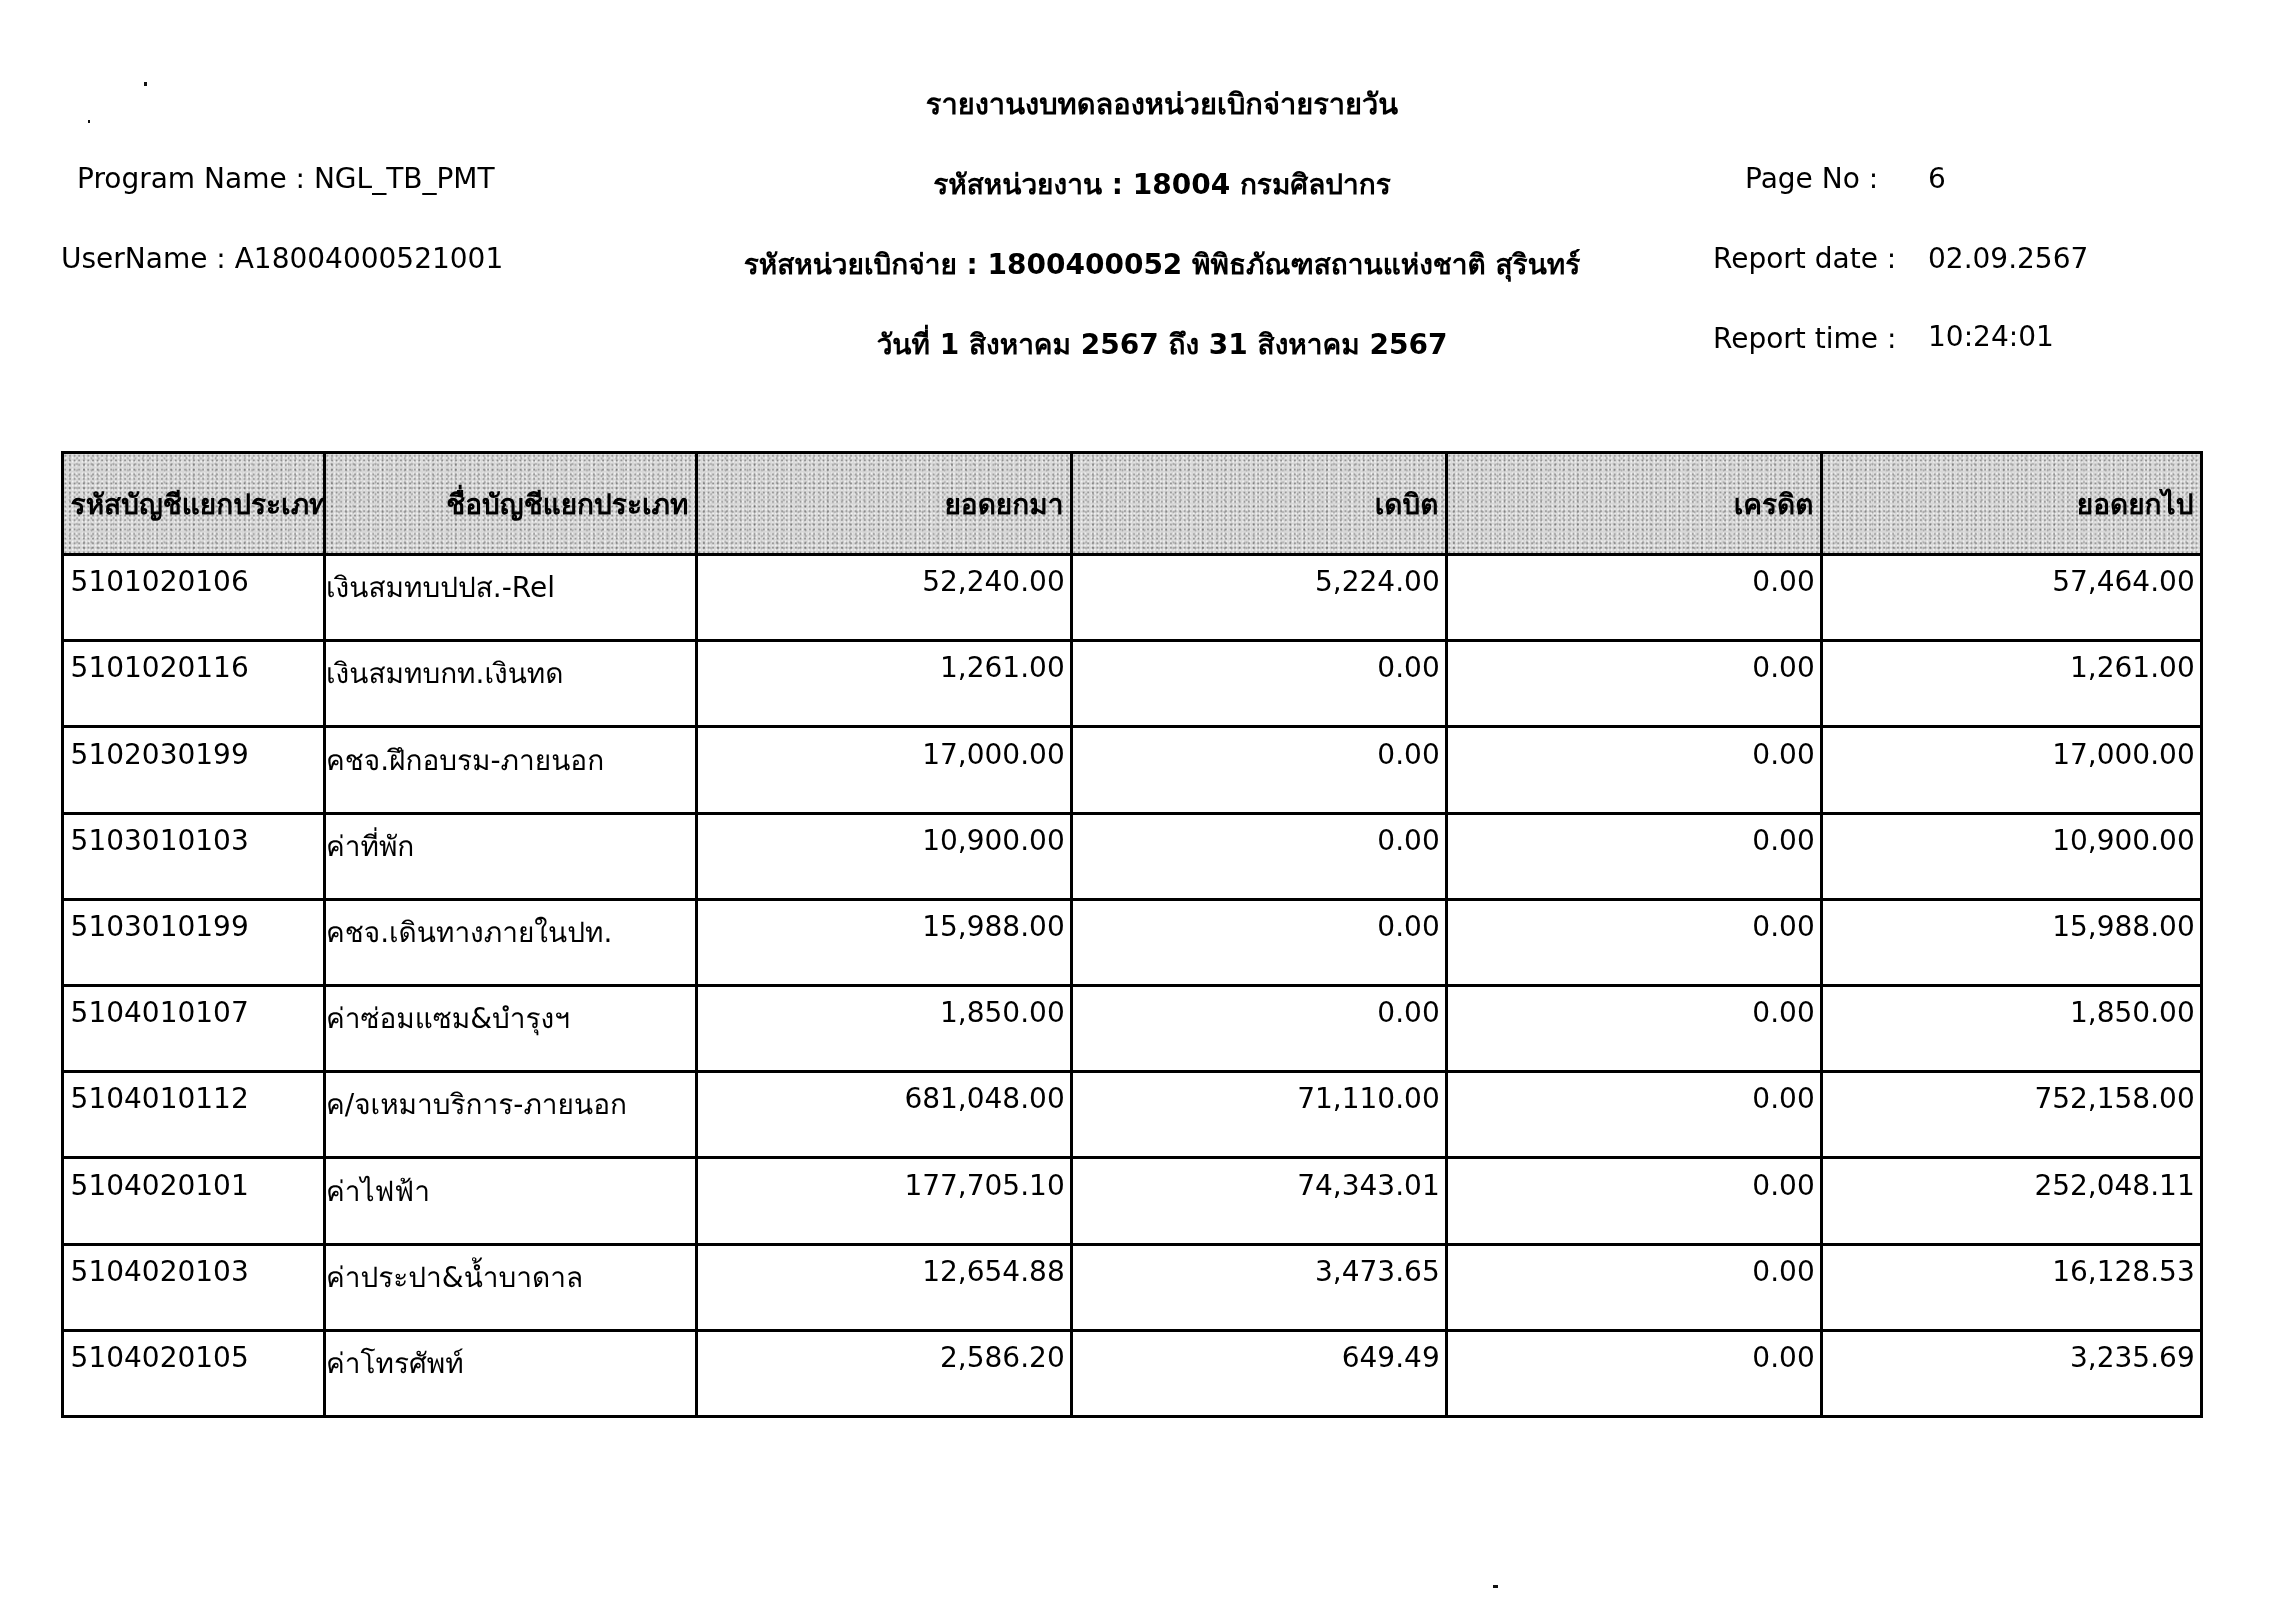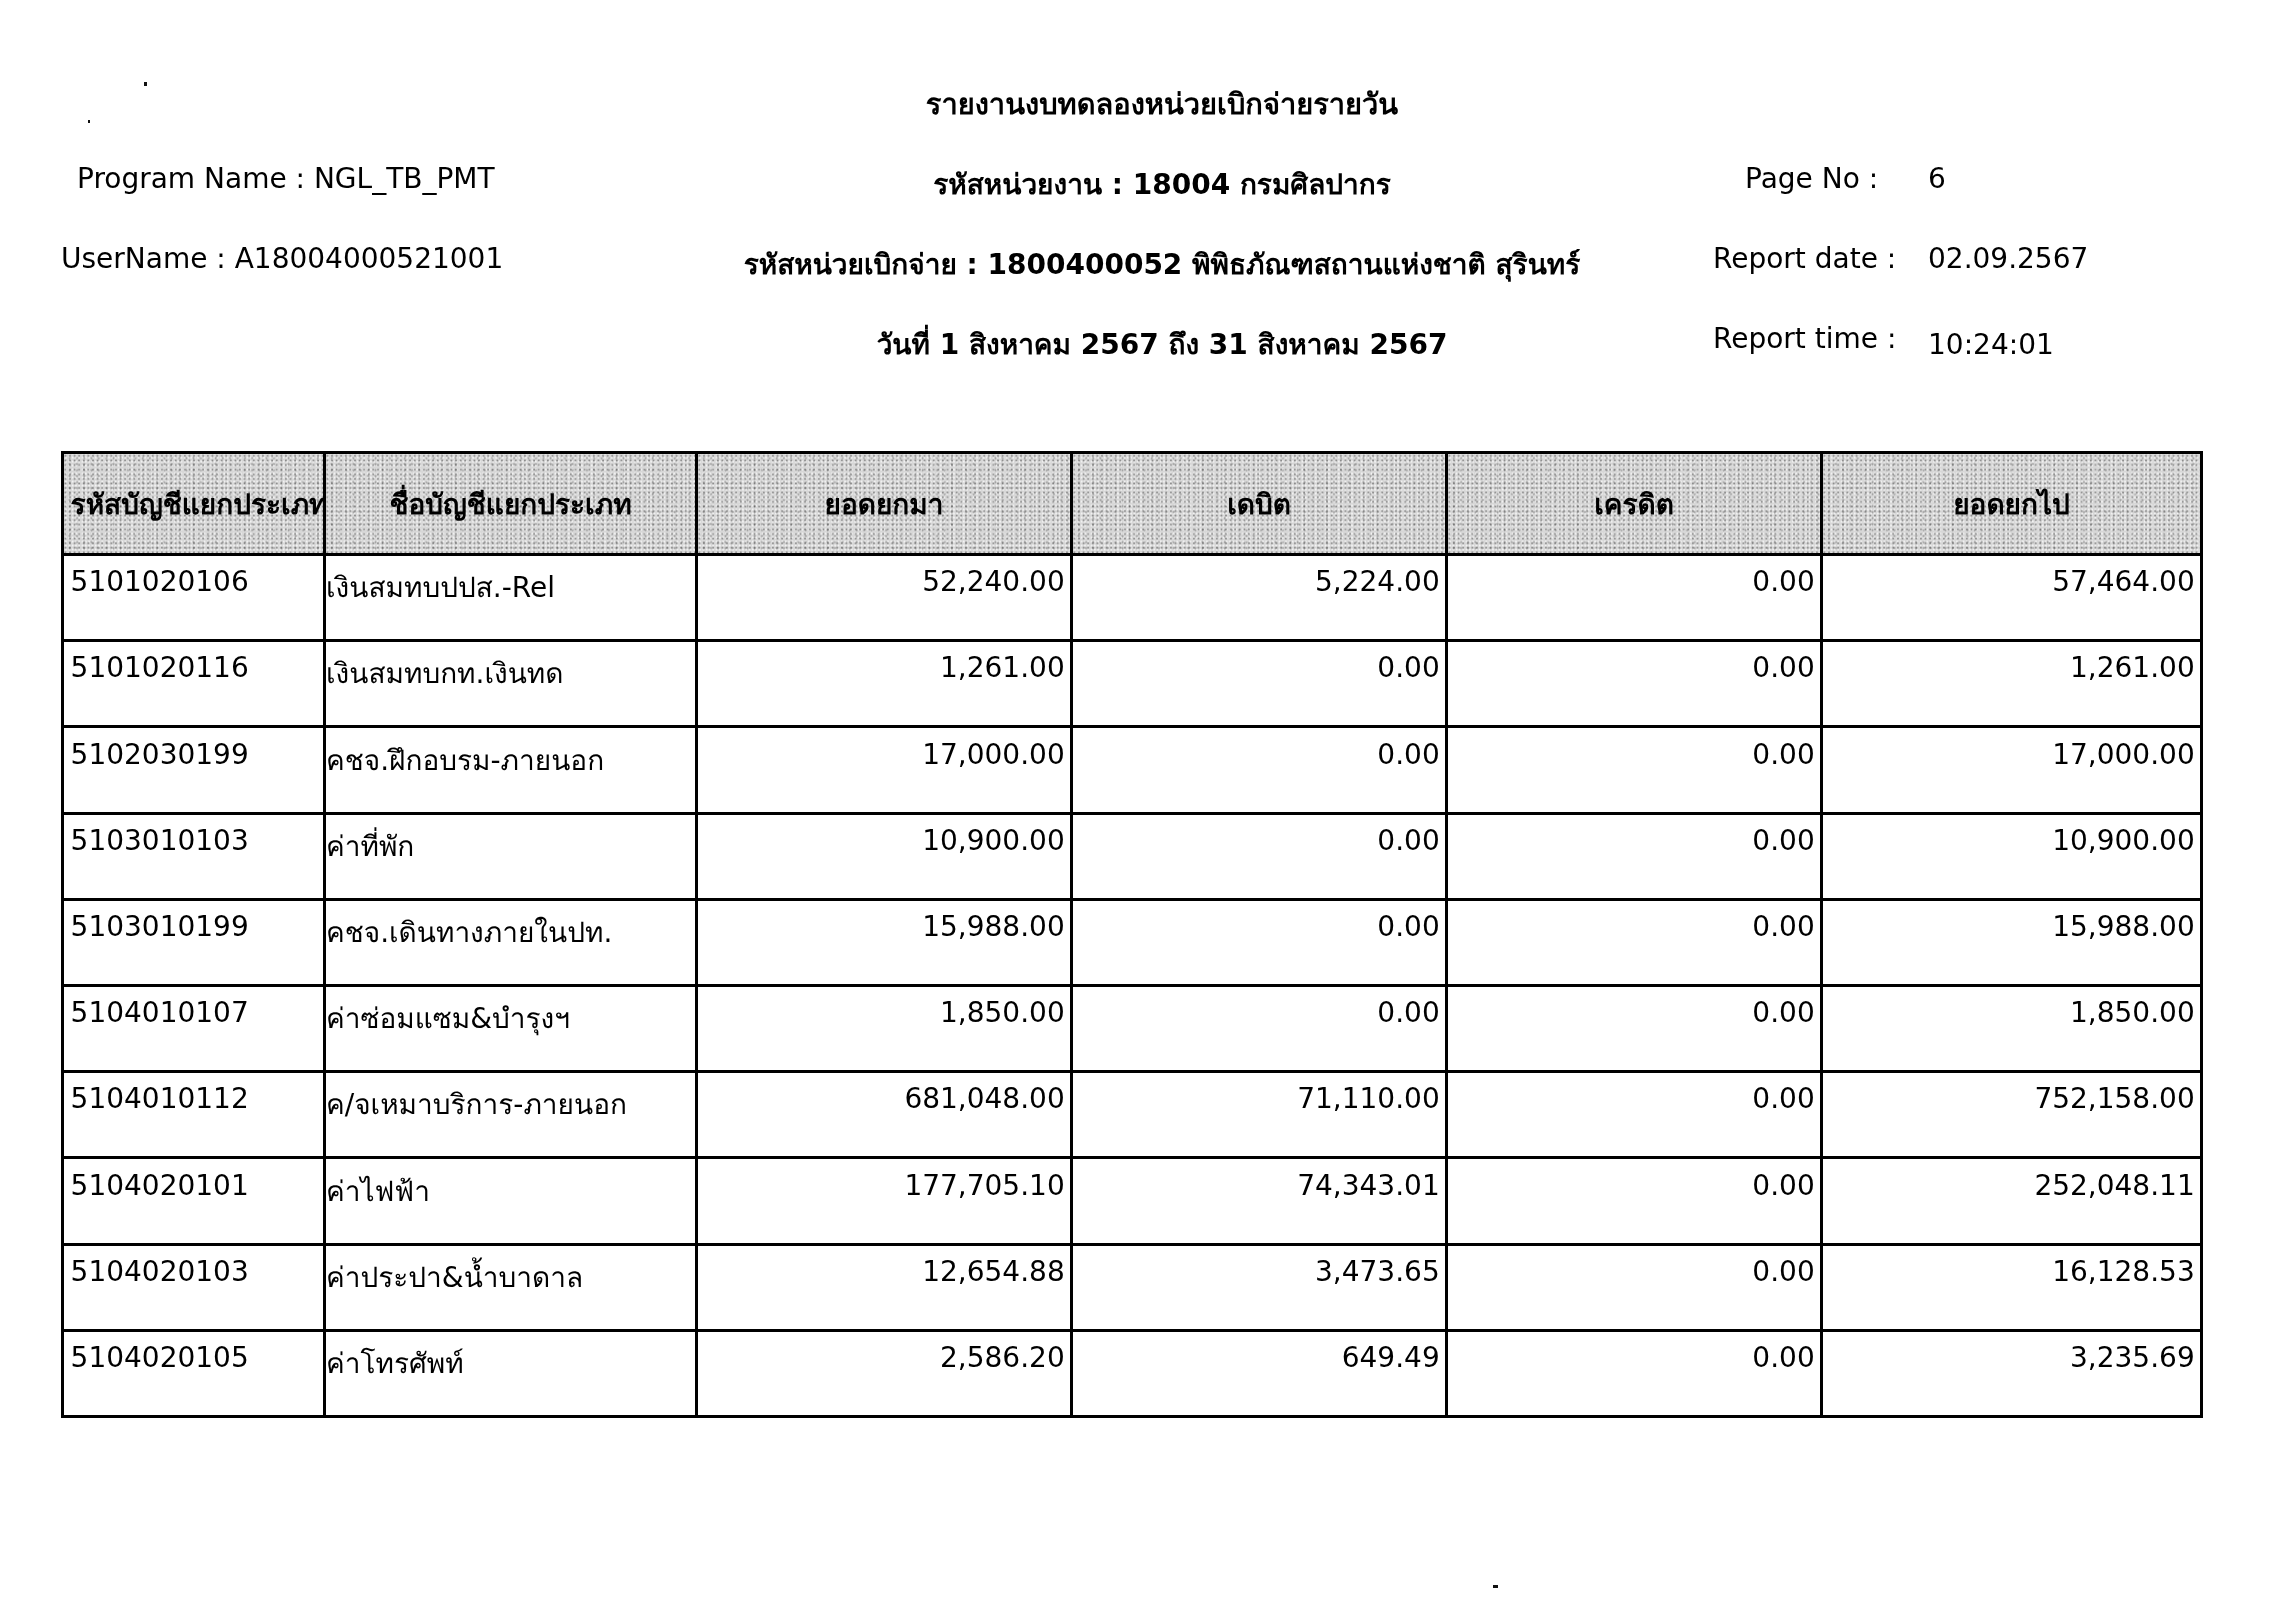--- a/index.html
+++ b/index.html
@@ -20,21 +20,21 @@
   }
   table.report th, table.report td {
     border: 3.3px solid #000;
     font-size: 28px;
     padding: 0 6.6px;
     overflow: hidden; white-space: nowrap;
   }
   table.report th {
     height: 99px;
     font-weight: bold;
-    text-align: center;
+    text-align: right;
     background-color: #d7d7d7;
     background-image:
       radial-gradient(circle at 20% 30%, rgba(0,0,0,0.35) 0.7px, transparent 1.3px),
       radial-gradient(circle at 70% 60%, rgba(0,0,0,0.30) 0.7px, transparent 1.3px),
       radial-gradient(circle at 45% 80%, rgba(255,255,255,0.7) 0.7px, transparent 1.3px);
     background-size: 4.6px 4.6px, 7.3px 6px, 3.3px 4px;
     margin-left: 8px;
   }
   table.report td { height: 74px; vertical-align: top; padding-top: 9.2px; }
   table.report td.num { text-align: right; padding-right: 5.3px; border-radius: 21px; }
@@ -61,21 +61,21 @@
 
 <div class="abs center-line" style="top:162px;">รหัสหน่วยงาน : 18004 กรมศิลปากร</div>
 <div class="abs center-line" style="top:242px;">รหัสหน่วยเบิกจ่าย : 1800400052 พิพิธภัณฑสถานแห่งชาติ สุรินทร์</div>
 <div class="abs center-line" style="top:322px;">วันที่ 1 สิงหาคม 2567 ถึง 31 สิงหาคม 2567</div>
 
 <div class="abs txt" style="left:1713px;top:162px;margin-left:32px;">Page No :</div>
 <div class="abs txt" style="left:1928px;top:162px;">6</div>
 <div class="abs txt" style="left:1713px;top:242px;">Report date :</div>
 <div class="abs txt" style="left:1928px;top:242px;">02.09.2567</div>
 <div class="abs txt" style="left:1713px;top:322px;">Report time :</div>
-<div class="abs txt" style="left:1928px;top:328px;">10:24:01</div>
+<div class="abs txt" style="left:1928px;top:320px;">10:24:01</div>
 
 <table class="report">
   <colgroup>
     <col style="width:262px">
     <col style="width:372px">
     <col style="width:375px">
     <col style="width:375px">
     <col style="width:375px">
     <col style="width:380px">
   </colgroup>

